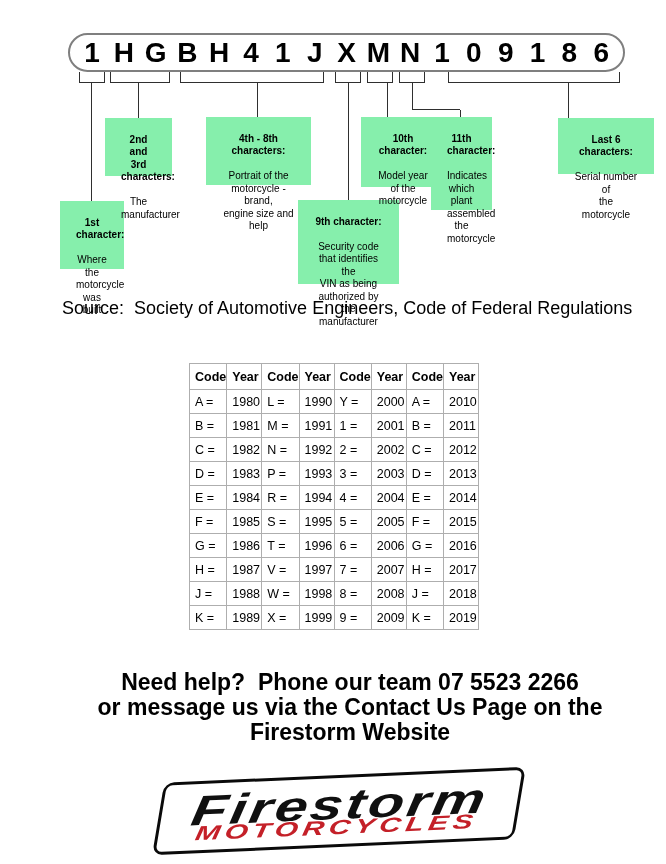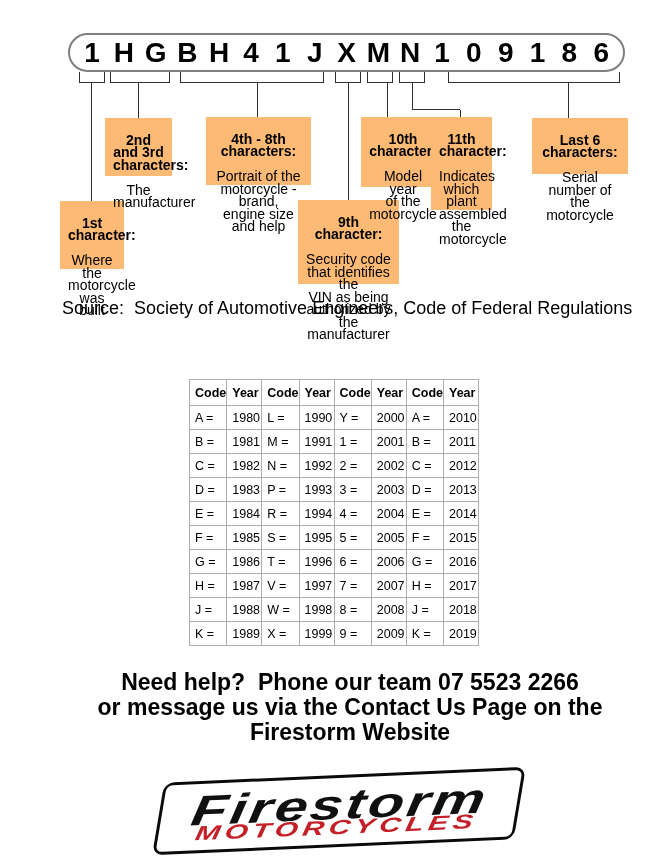--- a/index.html
+++ b/index.html
@@ -21,34 +21,33 @@
   
   .bracket{
     position:absolute;top:72px;height:11px;box-sizing:border-box;
     border-left:1px solid #2f2f2f;border-right:1px solid #2f2f2f;border-bottom:1px solid #2f2f2f;
   }
   .vline{position:absolute;width:0;border-left:1px solid #2f2f2f;}
   .elbow{position:absolute;box-sizing:border-box;border-left:1px solid #2f2f2f;border-bottom:1px solid #2f2f2f;}
 
   
   .abox{
-    position:absolute;background:#fdba74;box-sizing:border-box;
-    padding:3px 8px;text-align:center;font-size:14px;line-height:12.5px;
+    position:absolute;background:#86efac;box-sizing:border-box;
+    padding:3px 16px;text-align:center;font-size:10px;line-height:12.5px;
     white-space:pre-line;
   }
   .abox-title{font-weight:bold;}
 
   
   .source-note{position:absolute;left:62px;top:298px;font-size:18px;white-space:pre;}
 
   
   .year-table{
     position:absolute;left:189px;top:363px;border-collapse:collapse;
     font-size:12.5px;
-    margin-top:16px;
   }
   .year-table th,.year-table td{
     box-sizing:border-box;width:35px;border:1px solid #aeaeae;
     text-align:left;padding:0 0 0 5px;font-weight:normal;
   }
   .year-table th{height:26px;font-weight:bold;}
   .year-table td{height:24px;}
 
   
   .help-text{
@@ -162,21 +161,21 @@
   <div class="abox" style="left:431px;top:117px;width:61px;height:93px;">
     <div class="abox-title">11th
 character:</div>
     <div class="abox-body">Indicates
 which plant
 assembled
 the
 motorcycle</div>
   </div>
 
-  <div class="abox" style="left:532px;top:118px;width:96px;height:56px;">
+  <div class="abox" style="left:558px;top:118px;width:96px;height:56px;">
     <div class="abox-title">Last 6
 characters:</div>
     <div class="abox-body">Serial number of
 the motorcycle</div>
   </div>
 
   <div class="source-note">Source:  Society of Automotive Engineers, Code of Federal Regulations</div>
 
   <table class="year-table">
       <thead>

